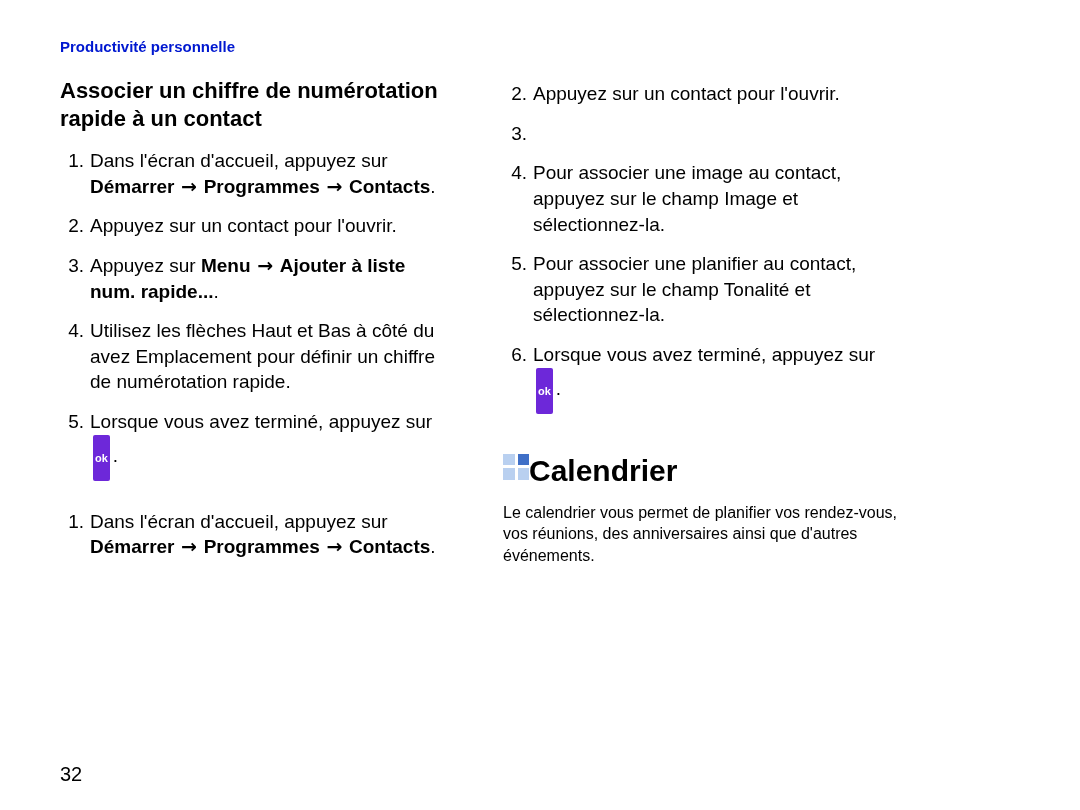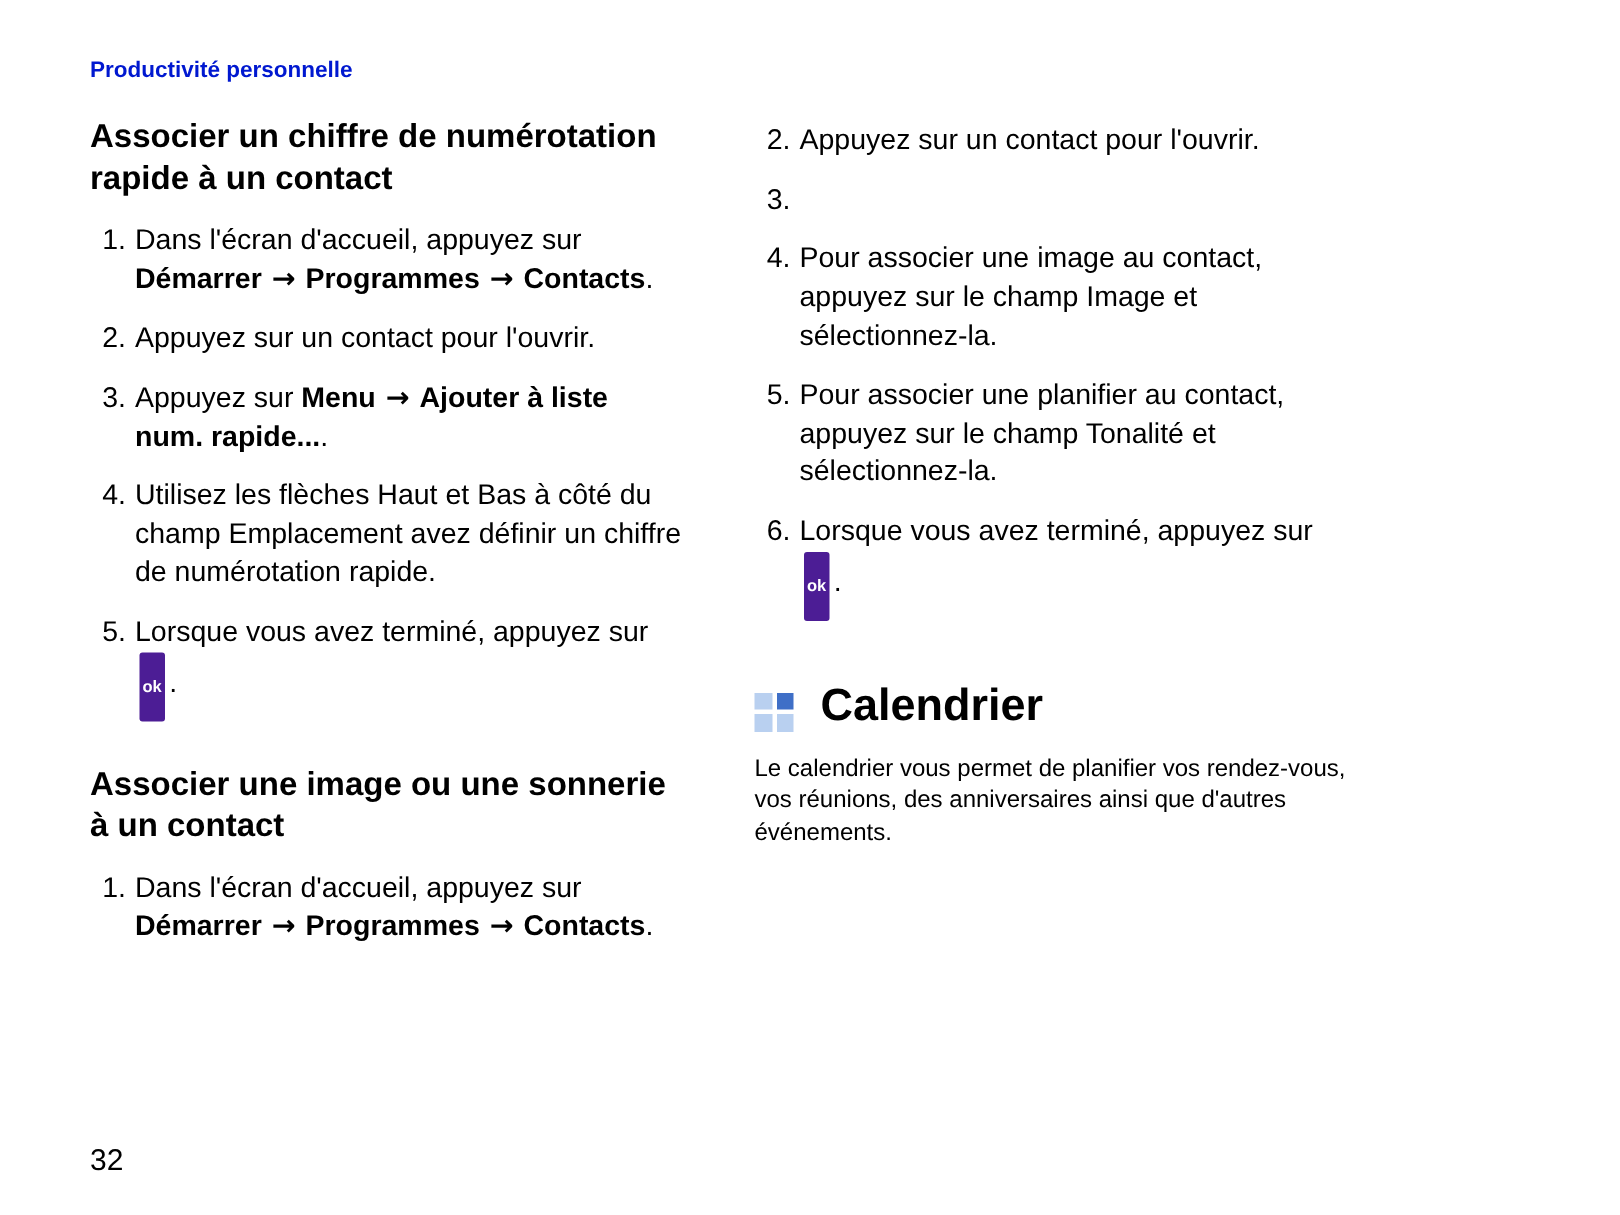--- a/index.html
+++ b/index.html
@@ -50,34 +50,34 @@
   }
   ol.steps li .num {
     min-width: 24px;
     text-align: right;
     margin-right: 6px;
   }
   .bold { font-weight: bold; }
   .arrow { font-family: "DejaVu Sans", Arial, sans-serif; }
   .ok-btn {
     display: inline-block;
-    background: #4c1d95;
+    background: #6d28d9;
     color: #fff;
     font-size: 11px;
     font-weight: bold;
     padding: 16px 2px;
     border-radius: 2px;
     line-height: 14px;
     vertical-align: 0px;
     margin: 0 3px;
   }
   .section-title {
     display: flex;
-    align-items: flex-end;
-    gap: 18px;
+    align-items: flex-start;
+    gap: 0;
     margin: 40px 0 14px 0;
   }
   .section-title .label {
     font-size: 30px;
     font-weight: bold;
   }
   .grid-icon {
     width: 26px;
     height: 26px;
     display: grid;
@@ -124,31 +124,30 @@
           <span>Appuyez sur un contact pour l'ouvrir.</span>
         </li>
         <li>
           <span class="num">3.</span>
           <span>
             <span>Appuyez sur </span><span class="bold">Menu</span><span class="bold arrow"> → </span><span class="bold">Ajouter à liste num. rapide...</span><span>.</span>
           </span>
         </li>
         <li>
           <span class="num">4.</span>
-          <span>Utilisez les flèches Haut et Bas à côté du champ Emplacement avez définir un chiffre de numérotation rapide.</span>
+          <span>Utilisez les flèches Haut et Bas à côté du avez Emplacement pour définir un chiffre de numérotation rapide.</span>
         </li>
         <li>
           <span class="num">5.</span>
           <span>
             <span>Lorsque vous avez terminé, appuyez sur </span><span class="ok-btn">ok</span><span>.</span>
           </span>
         </li>
       </ol>
 
-      <div class="h2">Associer une image ou une sonnerie à un contact</div>
 
       <ol class="steps">
         <li>
           <span class="num">1.</span>
           <span>
             <span>Dans l'écran d'accueil, appuyez sur </span><span class="bold">Démarrer</span><span class="bold arrow"> → </span><span class="bold">Programmes</span><span class="bold arrow"> → </span><span class="bold">Contacts</span><span>.</span>
           </span>
         </li>
       </ol>
 

